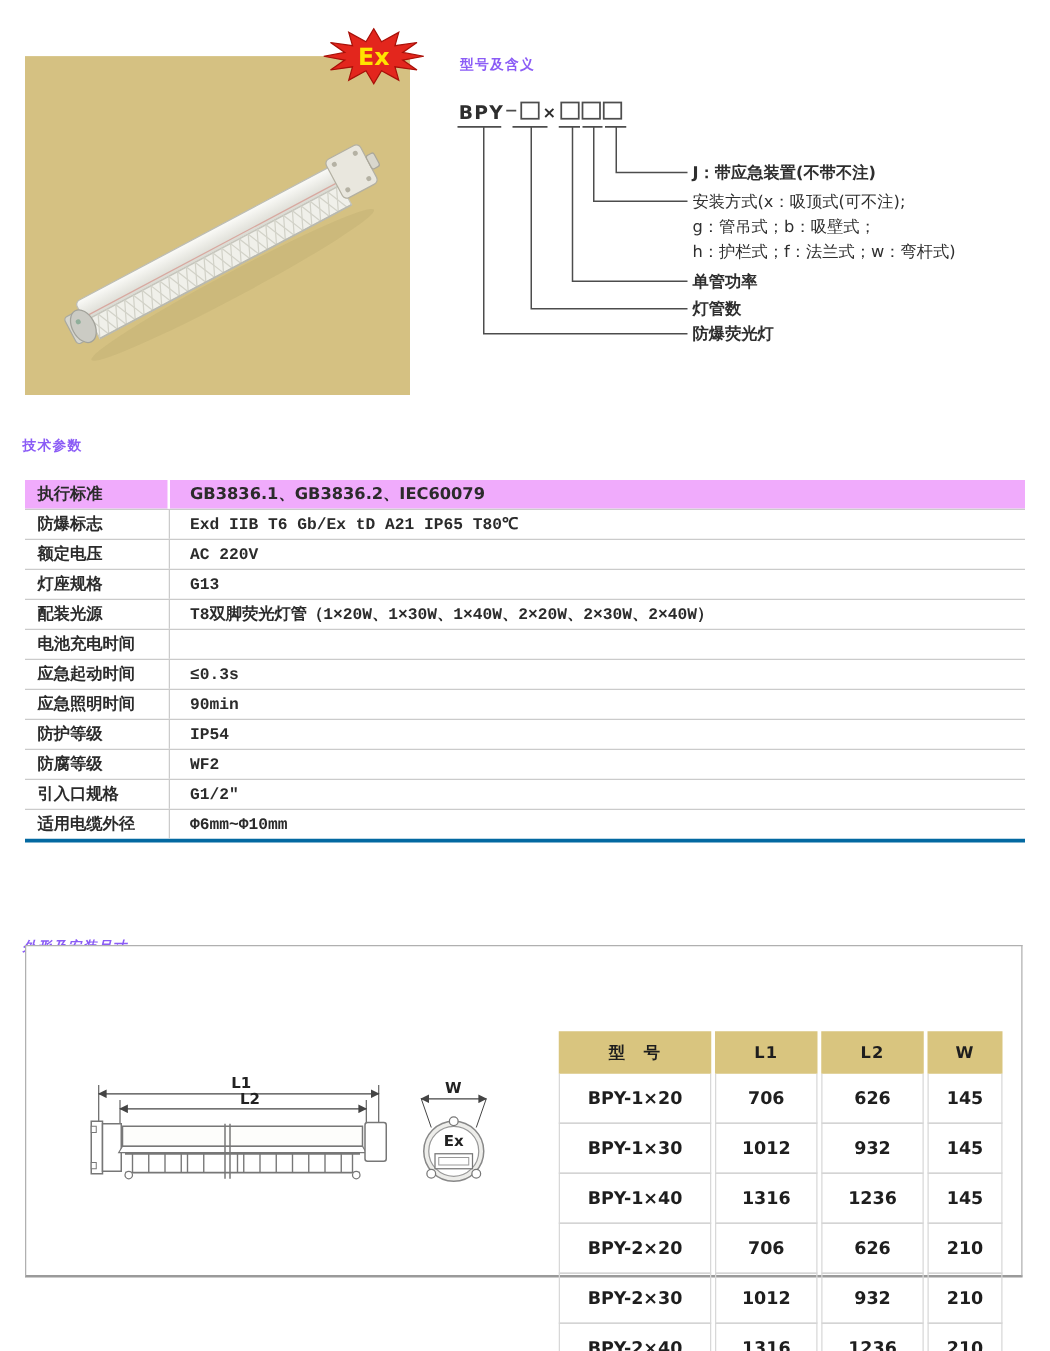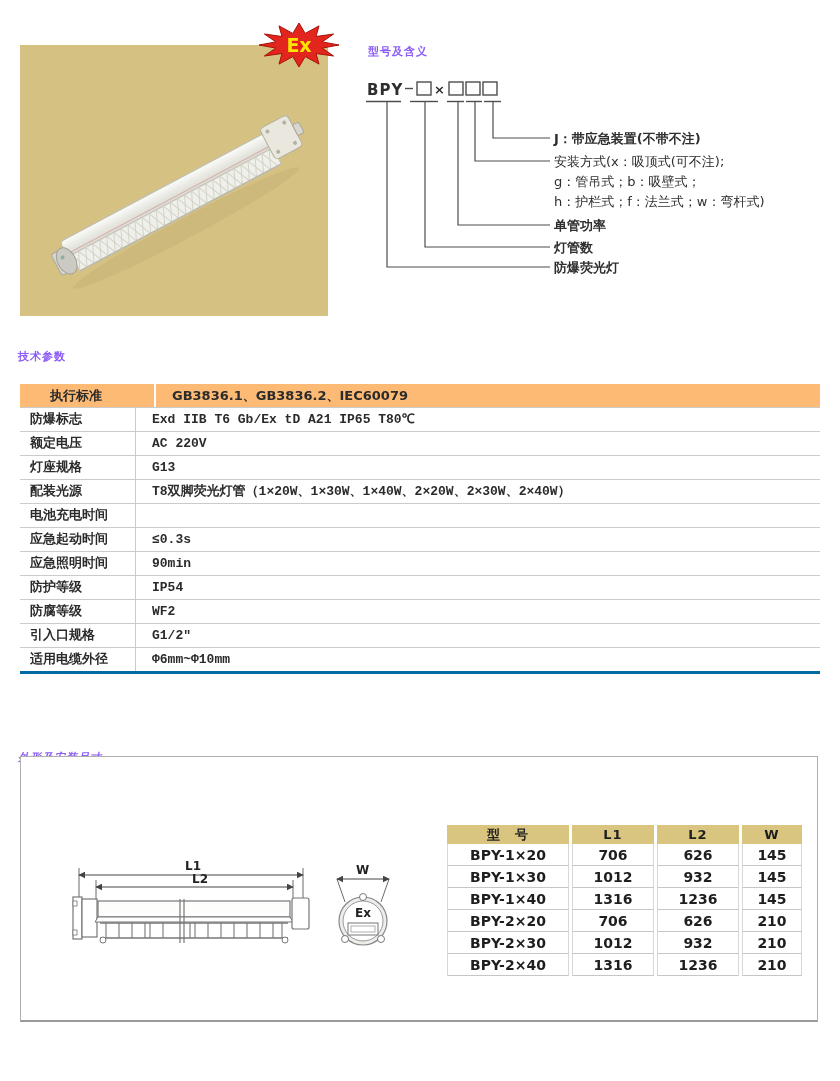--- a/index.html
+++ b/index.html
@@ -19,42 +19,42 @@
 
   
   .model-svg { left:360px; top:70px; width:475px; height:215px; }
   .model-svg text { fill:#2e2e2e; font-family:"DejaVu Sans","Liberation Sans",sans-serif; }
 
   
   .tech-table { left:20px; top:384px; width:800px; }
   .prow { display:flex; min-height:23px; line-height:23px; background:#ffffff; }
   .prow + .prow, .prow:first-of-type + .prow { border-top:1px solid #cbcbcb;font-family:Liberation Mono, monospace; }
   .tech-table .prow:last-of-type { border-bottom:3px solid #0369a1; }
-  .prow:first-of-type { background:#fdba74; border-top:none;padding-left:20px; }
+  .prow:first-of-type { background:#f0abfc; border-top:none; }
   .pcell-label {
     width:116px; flex:0 0 116px; padding-left:10px; font-size:13px; font-weight:700;
     border-right:1px solid #cbcbcb; color:#2b2b2b; white-space:nowrap;
   }
   .prow:first-of-type .pcell-label { border-right:2px solid #ffffff; }
   .pcell-value { flex:1; padding-left:16px; font-size:13px; font-weight:600; color:#2b2b2b; white-space:nowrap; }
 
   
   .dims-box { left:20px; top:756px; width:798px; height:266px; background:#ffffff;
               border:1px solid #b0b0b0; border-bottom:2px solid #9a9a9a; }
   .drawing-svg { left:35px; top:96px; width:365px; height:130px; }
   .drawing-svg text { fill:#222; font-family:"DejaVu Sans","Liberation Sans",sans-serif; }
 
   .dim-table-wrap { left:423px; top:68px; width:358px; }
   table.dim { width:358px; border-collapse:separate; border-spacing:3px 0; table-layout:fixed; }
   table.dim th {
-    background:#d9c57f; height:19px; font-size:13px; font-weight:700; color:#1e1e1e;
+    background:#d9c57f; height:34px; font-size:13px; font-weight:700; color:#1e1e1e;
     text-align:center; padding:0; letter-spacing:1px;
   }
   table.dim td {
-    height:22px; font-size:14px; font-weight:600; color:#1e1e1e; text-align:center; padding:0;
+    height:40px; font-size:14px; font-weight:600; color:#1e1e1e; text-align:center; padding:0;
     border-bottom:1px solid #c6c6c6; border-left:1px solid #d8d8d8; border-right:1px solid #d8d8d8;
     white-space:nowrap;
   }
   table.dim col.c-model { width:122px; }
   table.dim col.c-l1 { width:82px; }
   table.dim col.c-l2 { width:82px; }
   table.dim col.c-w { width:60px; }
 </style>
 </head>
 <body>

